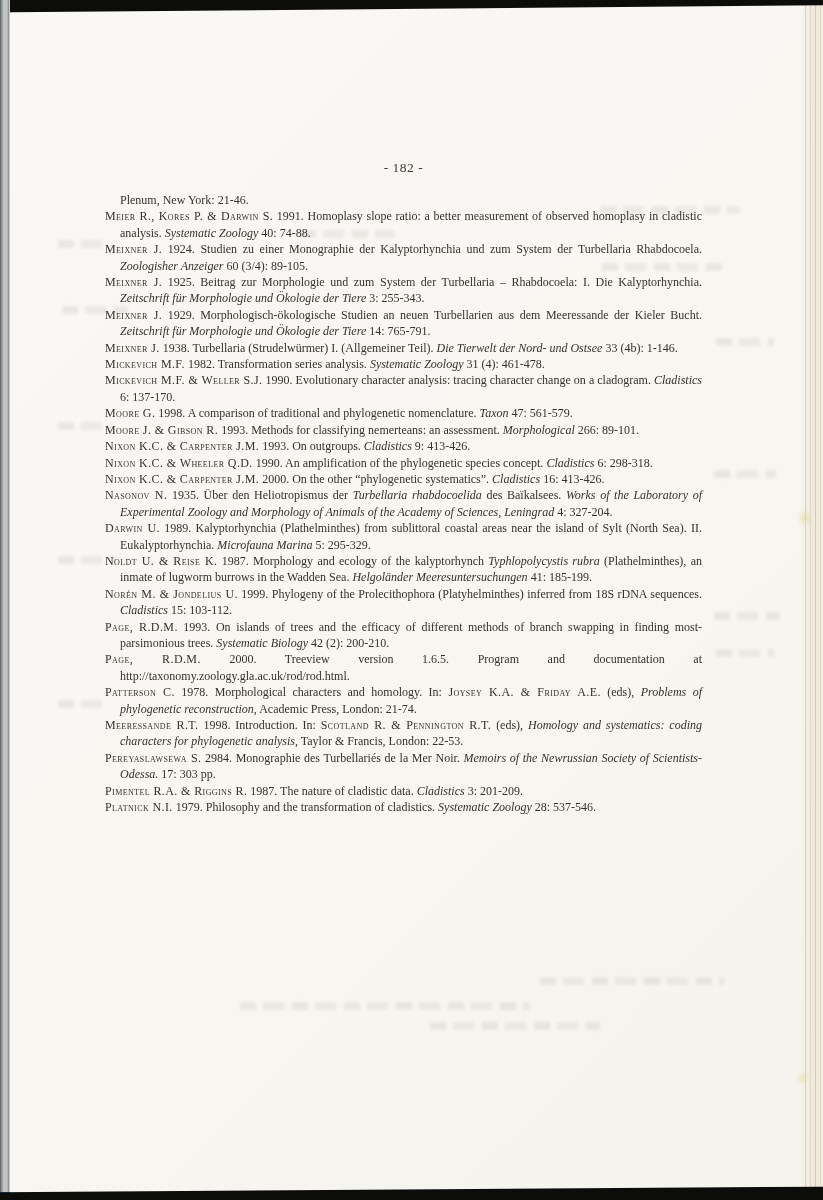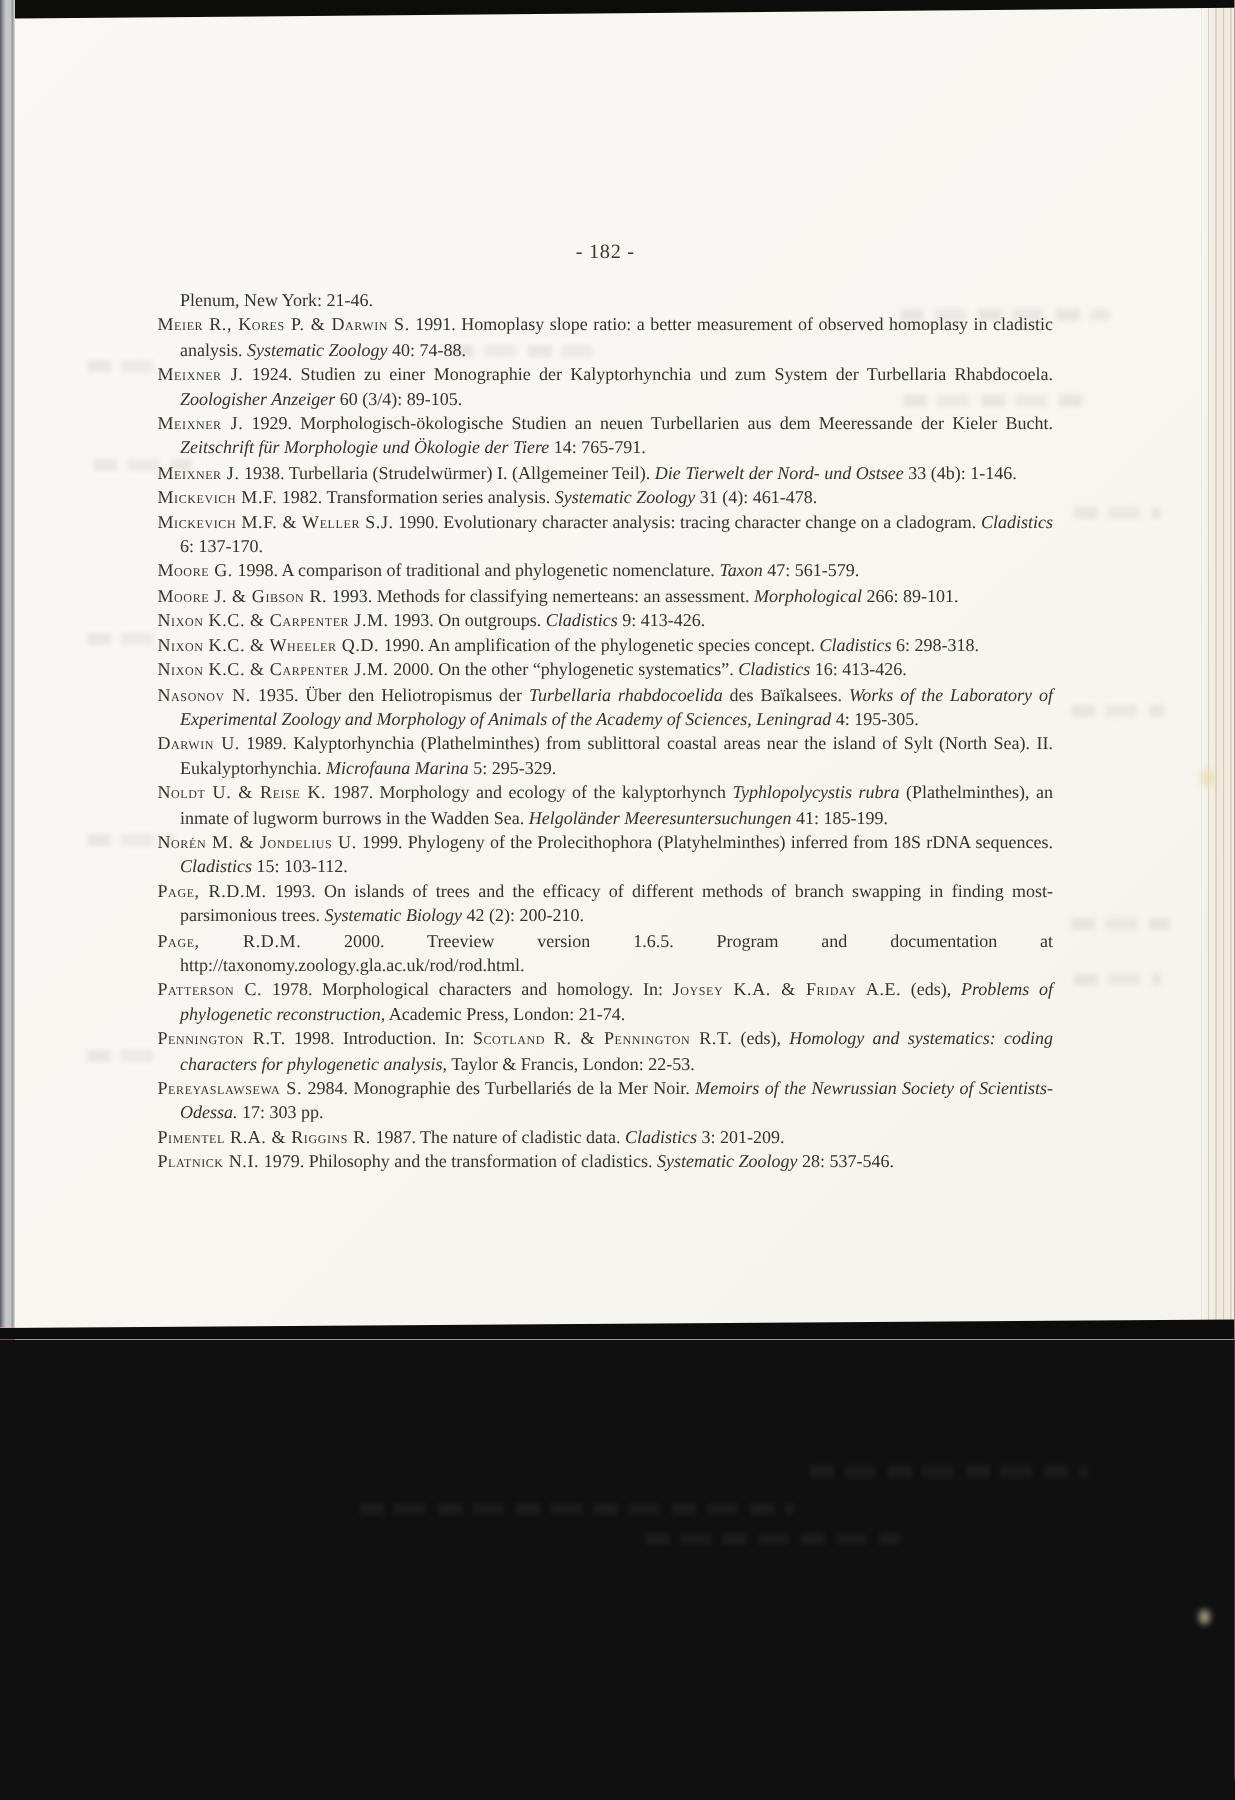--- a/index.html
+++ b/index.html
@@ -4,22 +4,22 @@
 <style>
   html, body {
     margin: 0; padding: 0;
     width: 823px; height: 1200px;
     background: #101010;
     overflow: hidden;
     font-family: "Liberation Serif", "DejaVu Serif", serif;
   }
   .scan-root {
     position: relative;
-    width: 823px; height: 893px;
-    background: #f9a8d4;
+    width: 823px; height: 1200px;
+    background: #3b82f6;
   }
   
   .page-surface {
     position: absolute;
     left: 10px; top: 0; right: 0; bottom: 0;
     background: linear-gradient(135deg, #f9f8f4 0%, #f7f6f1 55%, #f5f3ec 100%);
   }
   
   .scan-border-top {
     position: absolute; left: 10px; top: 0; right: 0; height: 13px;
@@ -133,37 +133,38 @@
   <div class="ghost" style="left:540px; top:977px; width:185px;"></div>
   <div class="ghost" style="left:240px; top:1002px; width:290px;"></div>
   <div class="ghost" style="left:430px; top:1022px; width:170px;"></div>
 
   <div class="page-number">- 182 -</div>
 
   <div class="references-list">
       <p class="ref cont"><span>Plenum, New York: 21-46.</span></p>
       <p class="ref"><span class="sc">Meier R., Kores P. &amp; Darwin S.</span><span> 1991. Homoplasy slope ratio: a better measurement of observed homoplasy in cladistic analysis. </span><span class="it">Systematic Zoology</span><span> 40: 74-88.</span></p>
       <p class="ref"><span class="sc">Meixner J.</span><span> 1924. Studien zu einer Monographie der Kalyptorhynchia und zum System der Turbellaria Rhabdocoela. </span><span class="it">Zoologisher Anzeiger</span><span> 60 (3/4): 89-105.</span></p>
+      <p class="ref"><span class="sc">Meixner J.</span><span> 1925. Beitrag zur Morphologie und zum System der Turbellaria – Rhabdocoela: I. Die Kalyptorhynchia. </span><span class="it">Zeitschrift für Morphologie und Ökologie der Tiere</span><span> 3: 255-343.</span></p>
       <p class="ref"><span class="sc">Meixner J.</span><span> 1929. Morphologisch-ökologische Studien an neuen Turbellarien aus dem Meeressande der Kieler Bucht. </span><span class="it">Zeitschrift für Morphologie und Ökologie der Tiere</span><span> 14: 765-791.</span></p>
       <p class="ref"><span class="sc">Meixner J.</span><span> 1938. Turbellaria (Strudelwürmer) I. (Allgemeiner Teil). </span><span class="it">Die Tierwelt der Nord- und Ostsee</span><span> 33 (4b): 1-146.</span></p>
       <p class="ref"><span class="sc">Mickevich M.F.</span><span> 1982. Transformation series analysis. </span><span class="it">Systematic Zoology</span><span> 31 (4): 461-478.</span></p>
       <p class="ref"><span class="sc">Mickevich M.F. &amp; Weller S.J.</span><span> 1990. Evolutionary character analysis: tracing character change on a cladogram. </span><span class="it">Cladistics</span><span> 6: 137-170.</span></p>
       <p class="ref"><span class="sc">Moore G.</span><span> 1998. A comparison of traditional and phylogenetic nomenclature. </span><span class="it">Taxon</span><span> 47: 561-579.</span></p>
       <p class="ref"><span class="sc">Moore J. &amp; Gibson R.</span><span> 1993. Methods for classifying nemerteans: an assessment. </span><span class="it">Morphological</span><span> 266: 89-101.</span></p>
       <p class="ref"><span class="sc">Nixon K.C. &amp; Carpenter J.M.</span><span> 1993. On outgroups. </span><span class="it">Cladistics</span><span> 9: 413-426.</span></p>
       <p class="ref"><span class="sc">Nixon K.C. &amp; Wheeler Q.D.</span><span> 1990. An amplification of the phylogenetic species concept. </span><span class="it">Cladistics</span><span> 6: 298-318.</span></p>
       <p class="ref"><span class="sc">Nixon K.C. &amp; Carpenter J.M.</span><span> 2000. On the other “phylogenetic systematics”. </span><span class="it">Cladistics</span><span> 16: 413-426.</span></p>
-      <p class="ref"><span class="sc">Nasonov N.</span><span> 1935. Über den Heliotropismus der </span><span class="it">Turbellaria rhabdocoelida</span><span> des Baïkalsees. </span><span class="it">Works of the Laboratory of Experimental Zoology and Morphology of Animals of the Academy of Sciences, Leningrad</span><span> 4: 195-305.</span></p>
+      <p class="ref"><span class="sc">Nasonov N.</span><span> 1935. Über den Heliotropismus der </span><span class="it">Turbellaria rhabdocoelida</span><span> des Baïkalsees. </span><span class="it">Works of the Laboratory of Experimental Zoology and Morphology of Animals of the Academy of Sciences, Leningrad</span><span> 4: 327-204.</span></p>
       <p class="ref"><span class="sc">Darwin U.</span><span> 1989. Kalyptorhynchia (Plathelminthes) from sublittoral coastal areas near the island of Sylt (North Sea). II. Eukalyptorhynchia. </span><span class="it">Microfauna Marina</span><span> 5: 295-329.</span></p>
       <p class="ref"><span class="sc">Noldt U. &amp; Reise K.</span><span> 1987. Morphology and ecology of the kalyptorhynch </span><span class="it">Typhlopolycystis rubra</span><span> (Plathelminthes), an inmate of lugworm burrows in the Wadden Sea. </span><span class="it">Helgoländer Meeresuntersuchungen</span><span> 41: 185-199.</span></p>
       <p class="ref"><span class="sc">Norén M. &amp; Jondelius U.</span><span> 1999. Phylogeny of the Prolecithophora (Platyhelminthes) inferred from 18S rDNA sequences. </span><span class="it">Cladistics</span><span> 15: 103-112.</span></p>
       <p class="ref"><span class="sc">Page, R.D.M.</span><span> 1993. On islands of trees and the efficacy of different methods of branch swapping in finding most-parsimonious trees. </span><span class="it">Systematic Biology</span><span> 42 (2): 200-210.</span></p>
       <p class="ref"><span class="sc">Page, R.D.M.</span><span> 2000. Treeview version 1.6.5. Program and documentation at http://taxonomy.zoology.gla.ac.uk/rod/rod.html.</span></p>
       <p class="ref"><span class="sc">Patterson C.</span><span> 1978. Morphological characters and homology. In: </span><span class="sc">Joysey K.A. &amp; Friday A.E.</span><span> (eds), </span><span class="it">Problems of phylogenetic reconstruction</span><span>, Academic Press, London: 21-74.</span></p>
-      <p class="ref"><span class="sc">Pennington R.T.</span><span> 1998. Introduction. In: </span><span class="sc">Scotland R. &amp; Pennington R.T.</span><span> (eds), </span><span class="it">Homology and systematics: coding characters for phylogenetic analysis</span><span>, Taylor &amp; Francis, London: 22-53.</span></p>
+      <p class="ref"><span class="sc">Meeressande R.T.</span><span> 1998. Introduction. In: </span><span class="sc">Scotland R. &amp; Pennington R.T.</span><span> (eds), </span><span class="it">Homology and systematics: coding characters for phylogenetic analysis</span><span>, Taylor &amp; Francis, London: 22-53.</span></p>
       <p class="ref"><span class="sc">Pereyaslawsewa S.</span><span> 2984. Monographie des Turbellariés de la Mer Noir. </span><span class="it">Memoirs of the Newrussian Society of Scientists-Odessa.</span><span> 17: 303 pp.</span></p>
       <p class="ref"><span class="sc">Pimentel R.A. &amp; Riggins R.</span><span> 1987. The nature of cladistic data. </span><span class="it">Cladistics</span><span> 3: 201-209.</span></p>
       <p class="ref"><span class="sc">Platnick N.I.</span><span> 1979. Philosophy and the transformation of cladistics. </span><span class="it">Systematic Zoology</span><span> 28: 537-546.</span></p>
     </div>
 
   <div class="right-page-curl"></div>
   <div class="stain-spot" style="right:13px; top:512px; width:10px; height:13px;"></div>
   <div class="stain-spot" style="right:16px; top:1073px; width:8px; height:10px;"></div>
   <div class="left-page-edge"></div>
   <div class="scan-border-top"></div>

